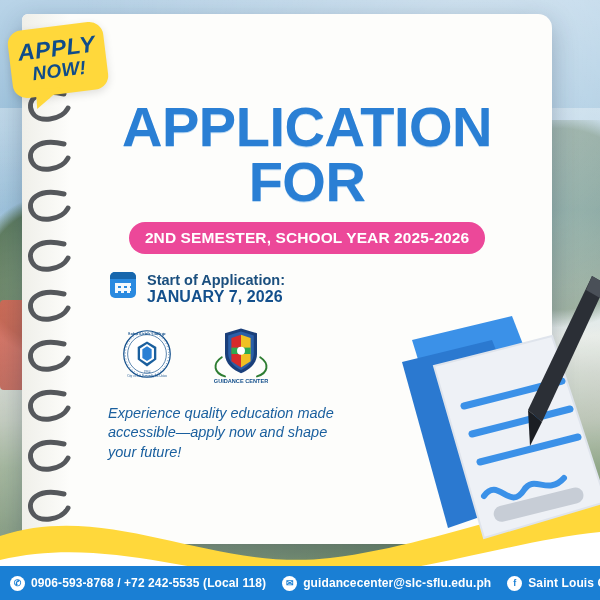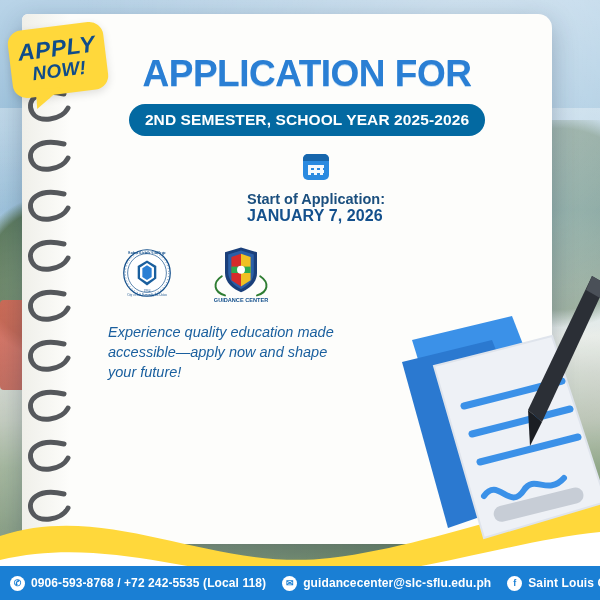--- a/index.html
+++ b/index.html
@@ -97,38 +97,39 @@
     border-right: 12px solid transparent;
     border-bottom: 10px solid transparent;
     transform: rotate(4deg);
   }
   .apply-l1 { font-size: 23px; font-weight: 800; color:#0f4c8a; letter-spacing:.5px; line-height:1; font-style:italic;}
   .apply-l2 { font-size: 19px; font-weight: 800; color:#0f4c8a; letter-spacing:.3px; line-height:1.2; font-style:italic;}
 
   
   .content { position:absolute; left:92px; top:56px; width:430px; z-index:20; }
   .title {
-    font-size: 37px; line-height: .98; font-weight: 800;
+    font-size: 56px; line-height: .98; font-weight: 800;
     color: #2a7fd4; text-align:center;
     letter-spacing: -0.5px;
     font-family: "Liberation Sans", sans-serif;
     text-shadow: 0 1px 0 #bcd9f2;
+    margin-top: 44px;
   }
   .title .l2 { display:block; }
   .sub-pill {
     margin: 12px auto 0; width: fit-content;
-    background: #0369a1; color:#fff;
+    background: #ec4899; color:#fff;
     font-size: 15.5px; font-weight: 800; letter-spacing: .1px;
     padding: 7px 16px; border-radius: 16px;
     white-space: nowrap;
   }
 
   
   .dates { margin-top: 18px; padding-left: 18px; }
-  .date-row { display:flex; align-items:center; gap: 11px; margin-bottom: 10px; flex-direction: column; }
+  .date-row { display:flex; align-items:flex-start; gap: 11px; margin-bottom: 10px; }
   .cal-ico {
     width: 26px; height: 26px; flex:0 0 auto;
     border-radius: 5px; background:#2a8ae0; position:relative;
   }
   .cal-ico:before {
     content:""; position:absolute; left:0; right:0; top:0; height:7px;
     background:#1766ac; border-radius:5px 5px 0 0;
   }
   .cal-ico:after {
     content:""; position:absolute; left:5px; top:11px;

